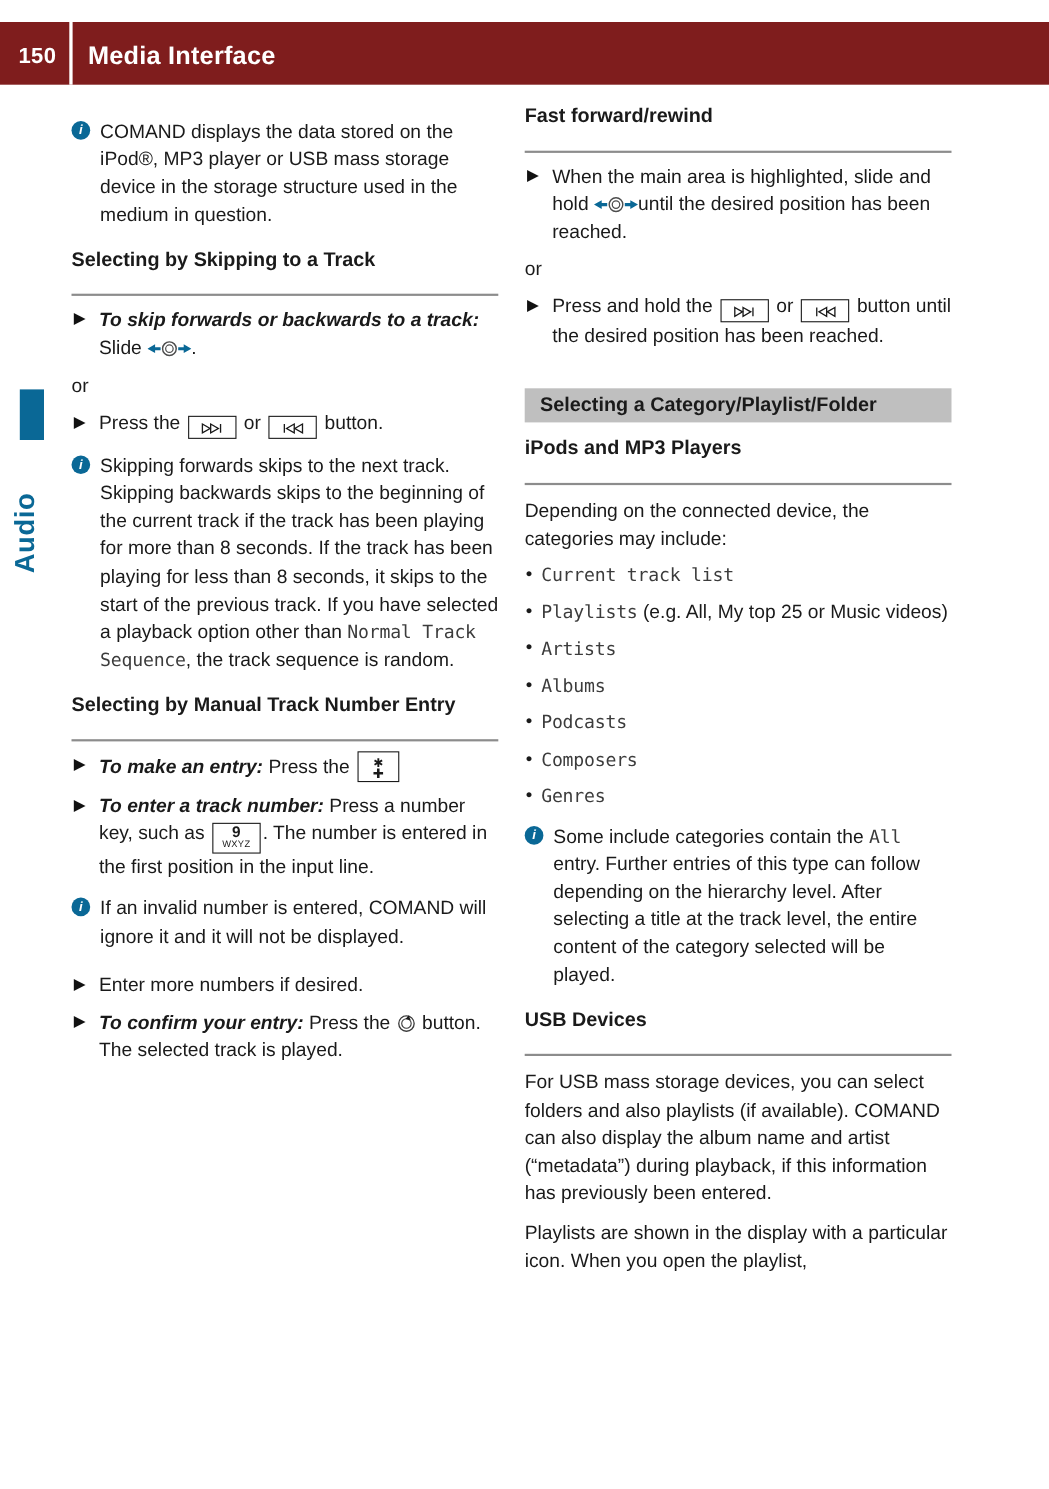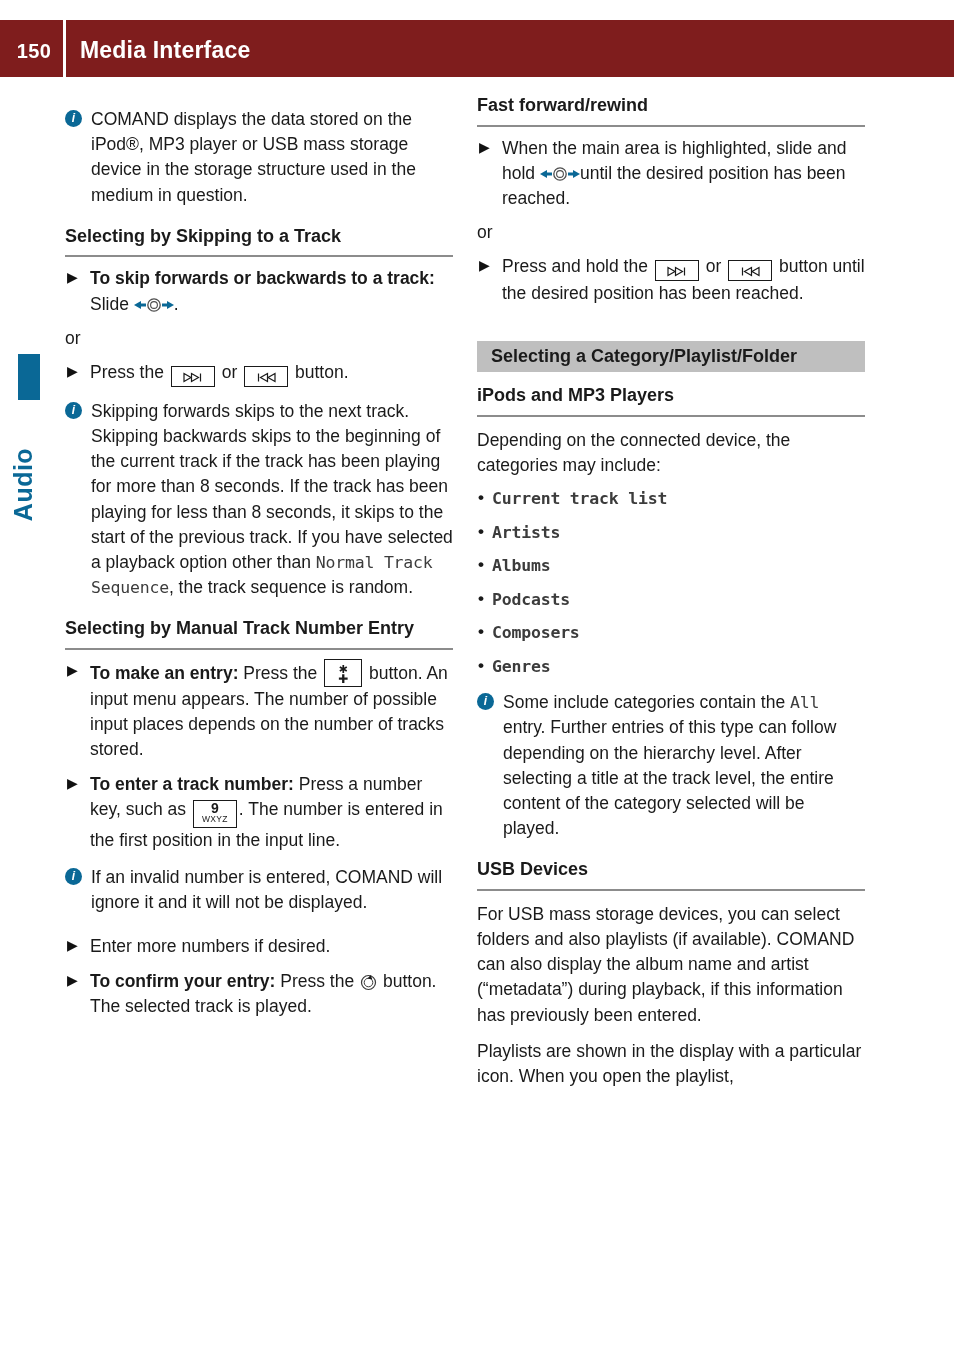--- a/index.html
+++ b/index.html
@@ -55,21 +55,21 @@
     background:#bfbfbf;
     font-size:18px;font-weight:bold;
     padding:5px 0 6px 14px;
     margin:0 0 13px 0;
     line-height:1.15;
   }
   .sub-head{
     font-size:18px;font-weight:bold;
     line-height:1.2;
     margin:0;
-    padding:0 0 8px 0;
+    padding:0 0 20px 0;
     border-bottom:2px solid #8c8c8c;
   }
   .sec-gap{height:18px;}
   .sec-gap-sm{height:10px;}
   .sec-gap-lg{height:34px;}
 
   p{margin:0;padding:0;}
   .body{
     font-size:17.5px;line-height:1.44;
     margin:11px 0 0 0;
@@ -94,24 +94,24 @@
   }
   .step .tri{
     position:absolute;left:2px;top:4px;
     font-size:14px;line-height:1;
     color:#111;
   }
   .or{
     font-size:17.5px;line-height:1.44;
     margin:9px 0 0 0;
   }
-  b{font-weight:bold;}
-
-  
-  ul.blist{list-style:none;margin:8px 0 0 0;padding:0;font-weight:bold;}
+  b{font-weight:bold;font-style:italic;}
+
+  
+  ul.blist{list-style:none;margin:8px 0 0 0;padding:0;}
   ul.blist li{
     position:relative;
     padding-left:15px;
     margin:0 0 9px 0;
     font-size:17.5px;line-height:1.4;
   }
   ul.blist li:before{
     content:"\2022";
     position:absolute;left:1px;top:0;
     font-size:17px;
@@ -237,21 +237,20 @@
   <p class="step">
     <span class="tri">▶</span>
     <b>To make an entry:</b>
     <span>Press the</span>
     <span class="ico-btn-star">
       <svg width="36" height="26" viewBox="0 0 36 26">
         <text x="18" y="13" font-family="DejaVu Sans, sans-serif" font-size="11" font-weight="bold" text-anchor="middle" fill="#1a1a1a">✱</text>
         <text x="18" y="23" font-family="DejaVu Sans, sans-serif" font-size="12" font-weight="bold" text-anchor="middle" fill="#1a1a1a">✚</text>
       </svg>
     </span>
-    <span>button. An input menu appears. The number of possible input places depends on the number of tracks stored.</span>
   </p>
 
   <p class="step">
     <span class="tri">▶</span>
     <b>To enter a track number:</b>
     <span>Press a number key, such as</span>
     <span class="ico-btn-num">
       <span class="d">9</span>
       <span class="l">WXYZ</span>
     </span><span>. The number is entered in the first position in the input line.</span>
@@ -334,20 +333,21 @@
   <div class="sec-gap-lg"></div>
 
   <div class="bar-head">Selecting a Category/Playlist/Folder</div>
 
   <div class="sub-head">iPods and MP3 Players</div>
 
   <p class="body">Depending on the connected device, the categories may include:</p>
 
   <ul class="blist">
     <li><span class="ui">Current track list</span><span></span></li>
+    <li><span class="ui">Playlists</span><span> (e.g. All, My top 25 or Music videos)</span></li>
     <li><span class="ui">Artists</span><span></span></li>
     <li><span class="ui">Albums</span><span></span></li>
     <li><span class="ui">Podcasts</span><span></span></li>
     <li><span class="ui">Composers</span><span></span></li>
     <li><span class="ui">Genres</span><span></span></li>
   </ul>
 
   <p class="note">
     <span class="ico-i">i</span><span>Some include categories contain the </span><span class="ui">All</span><span> entry. Further entries of this type can follow depending on the hierarchy level. After selecting a title at the track level, the entire content of the category selected will be played.</span>
   </p>

